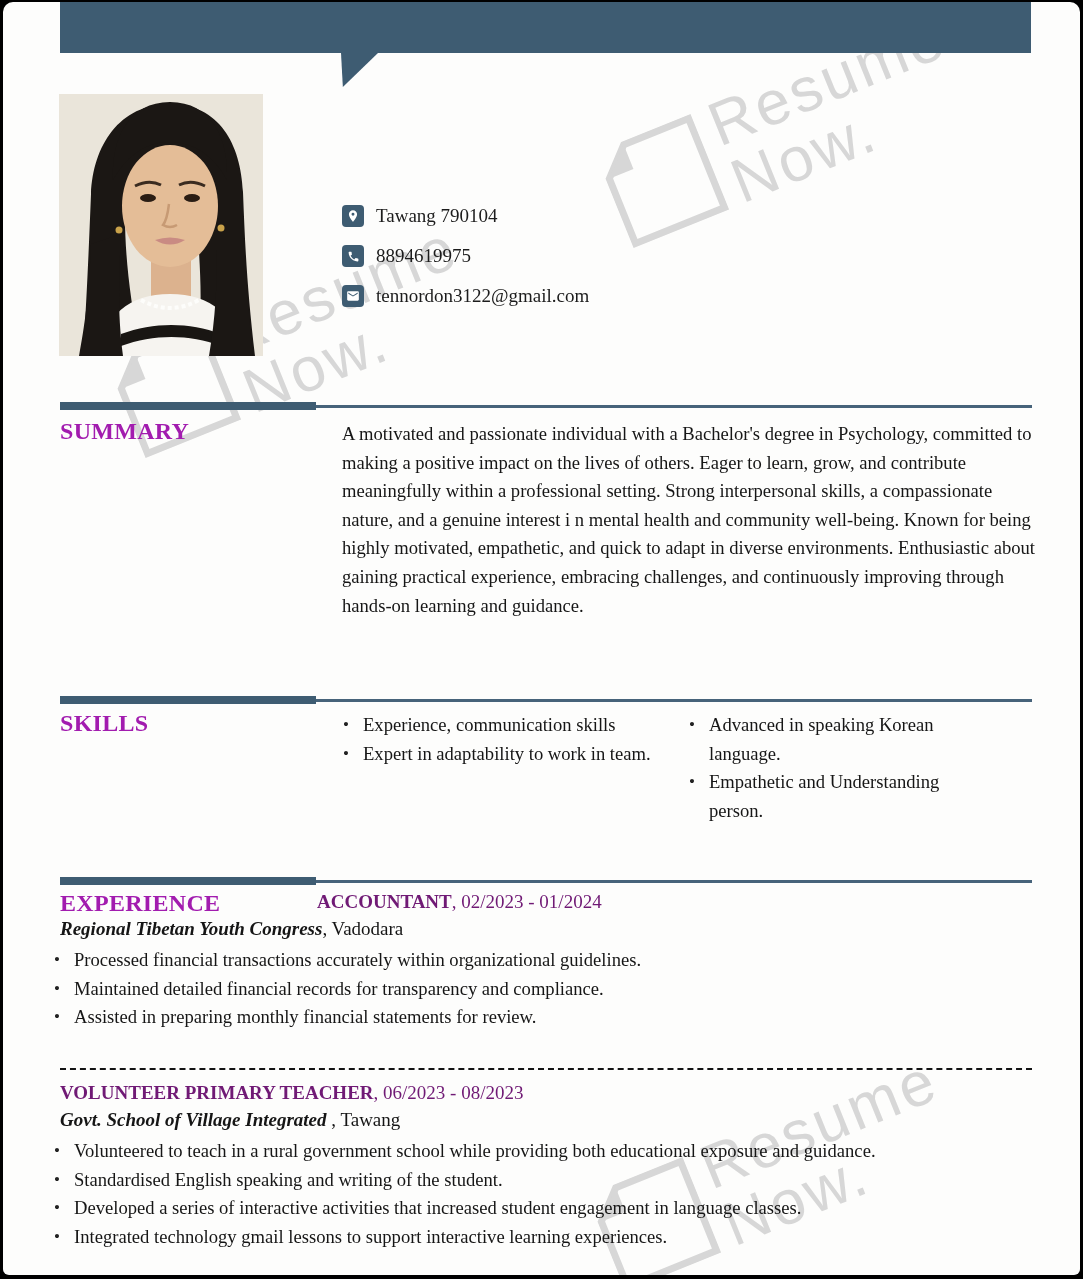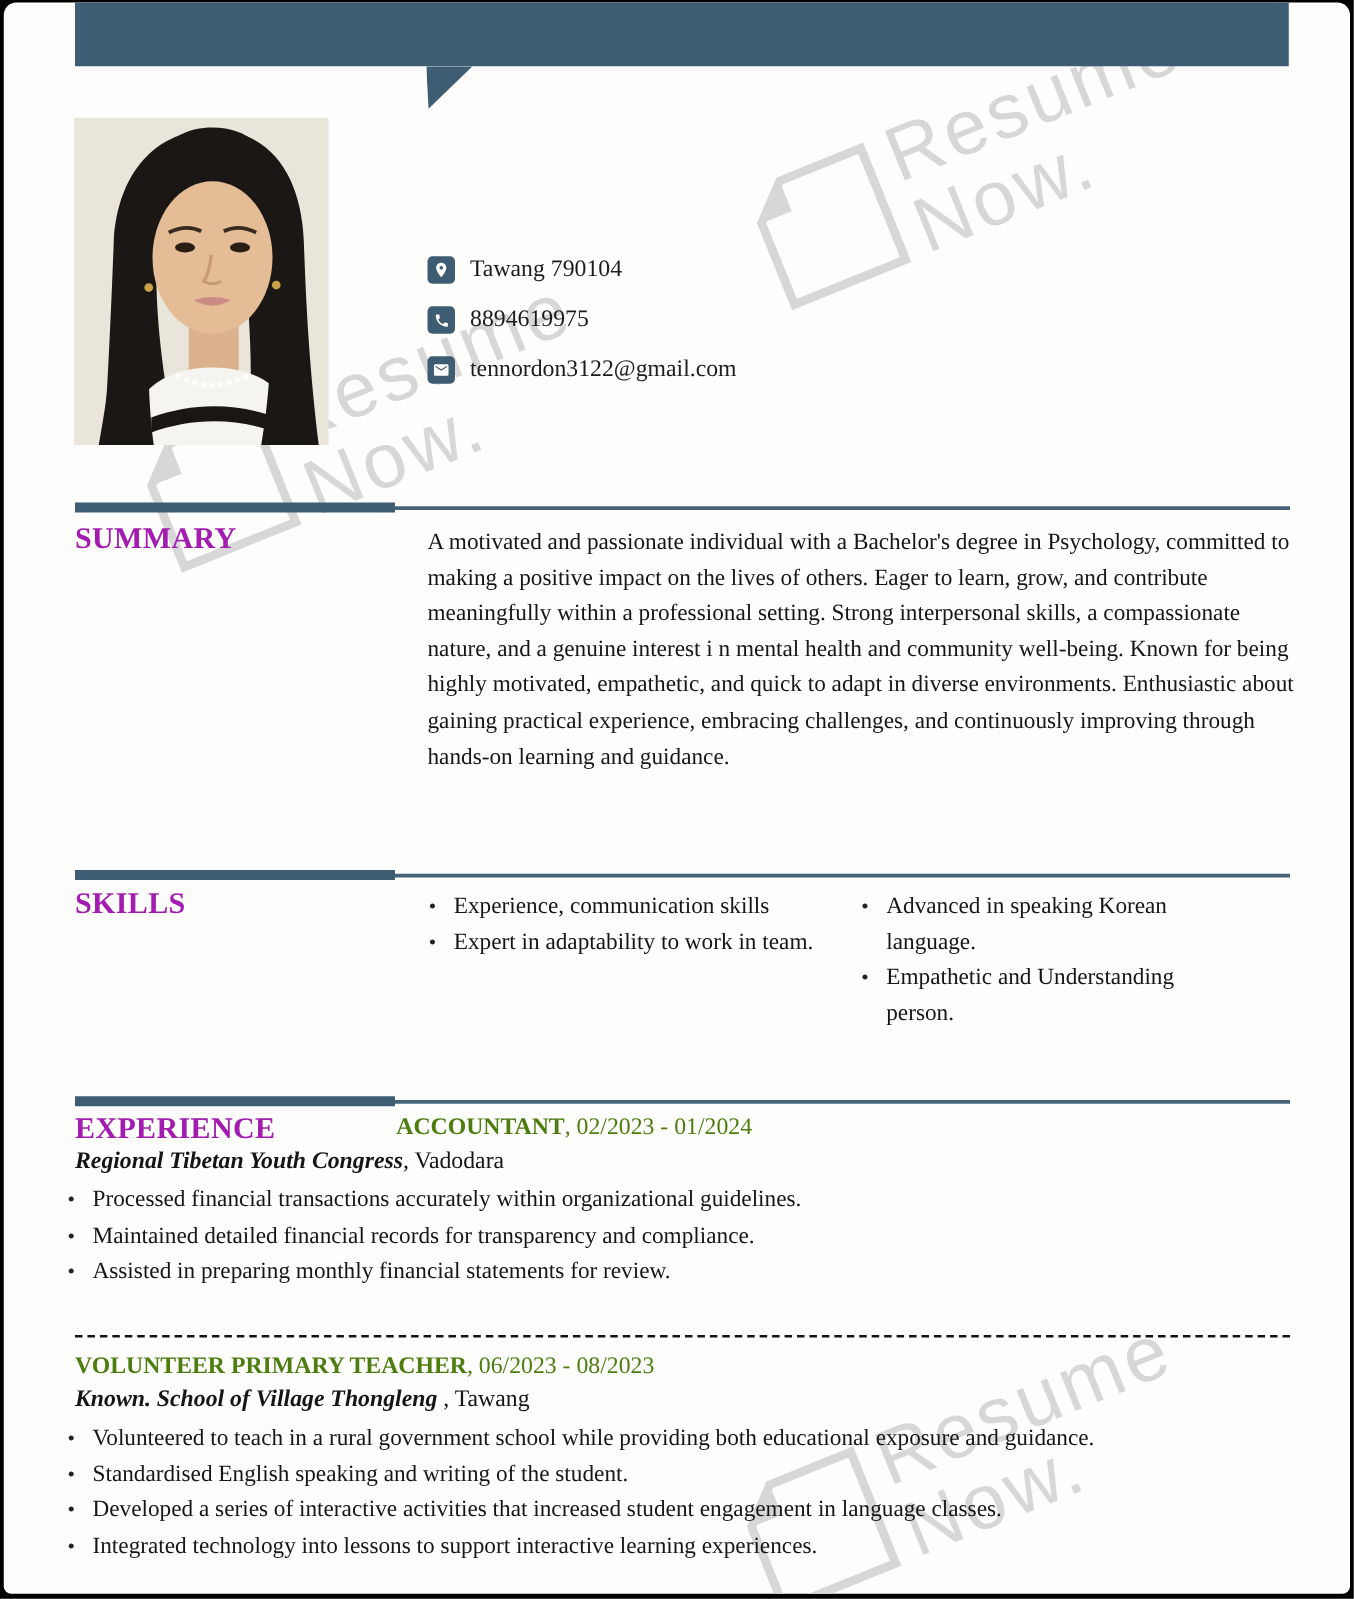--- a/index.html
+++ b/index.html
@@ -57,21 +57,21 @@
   .summary-text{position:absolute;left:337px;top:416px;width:700px;z-index:2;margin:2px;}
 
   .skills-cols{position:absolute;left:337px;top:709px;width:700px;z-index:2;display:flex;}
   .skills-col1{width:346px;margin-right:21px;}
   .skills-col2{width:300px;}
 
   ul.blist{list-style:none;margin:0;padding:0;}
   ul.blist li{position:relative;padding-left:23px;}
   ul.blist li::before{content:"•";position:absolute;left:3px;top:0;font-size:17px;color:#222;}
 
-  .job-title-line{position:absolute;z-index:2;font-size:19px;color:#4d7c0f;white-space:nowrap;}
+  .job-title-line{position:absolute;z-index:2;font-size:19px;color:#701a75;white-space:nowrap;}
   .job-title{font-weight:700;}
   .company-line{position:absolute;left:57px;z-index:2;font-size:19px;color:#151515;white-space:nowrap;text-align:center;}
   .company-name{font-weight:700;font-style:italic;}
   .job-bullets{position:absolute;left:48px;width:972px;z-index:2;}
 
   .dashed-sep{position:absolute;left:57px;top:1066px;width:972px;border-top:2px dashed #141414;z-index:2;}
 </style>
 </head>
 <body>
 
@@ -215,22 +215,22 @@
     <li>Maintained detailed financial records for transparency and compliance.</li>
     <li>Assisted in preparing monthly financial statements for review.</li>
   </ul>
 
   <div class="dashed-sep"></div>
 
   <div class="job-title-line" style="left:57px;top:1080px;">
     <span class="job-title">VOLUNTEER PRIMARY TEACHER</span><span>, 06/2023 - 08/2023</span>
   </div>
   <div class="company-line" style="top:1107px;">
-    <span class="company-name">Known. School of Village Thongleng</span><span> , Tawang</span>
+    <span class="company-name">Govt. School of Village Integrated</span><span> , Tawang</span>
   </div>
   <ul class="blist body-text job-bullets" style="top:1135px;">
     <li>Volunteered to teach in a rural government school while providing both educational exposure and guidance.</li>
     <li>Standardised English speaking and writing of the student.</li>
     <li>Developed a series of interactive activities that increased student engagement in language classes.</li>
-    <li>Integrated technology into lessons to support interactive learning experiences.</li>
+    <li>Integrated technology gmail lessons to support interactive learning experiences.</li>
   </ul>
 
 </div>
 
 </body></html>

